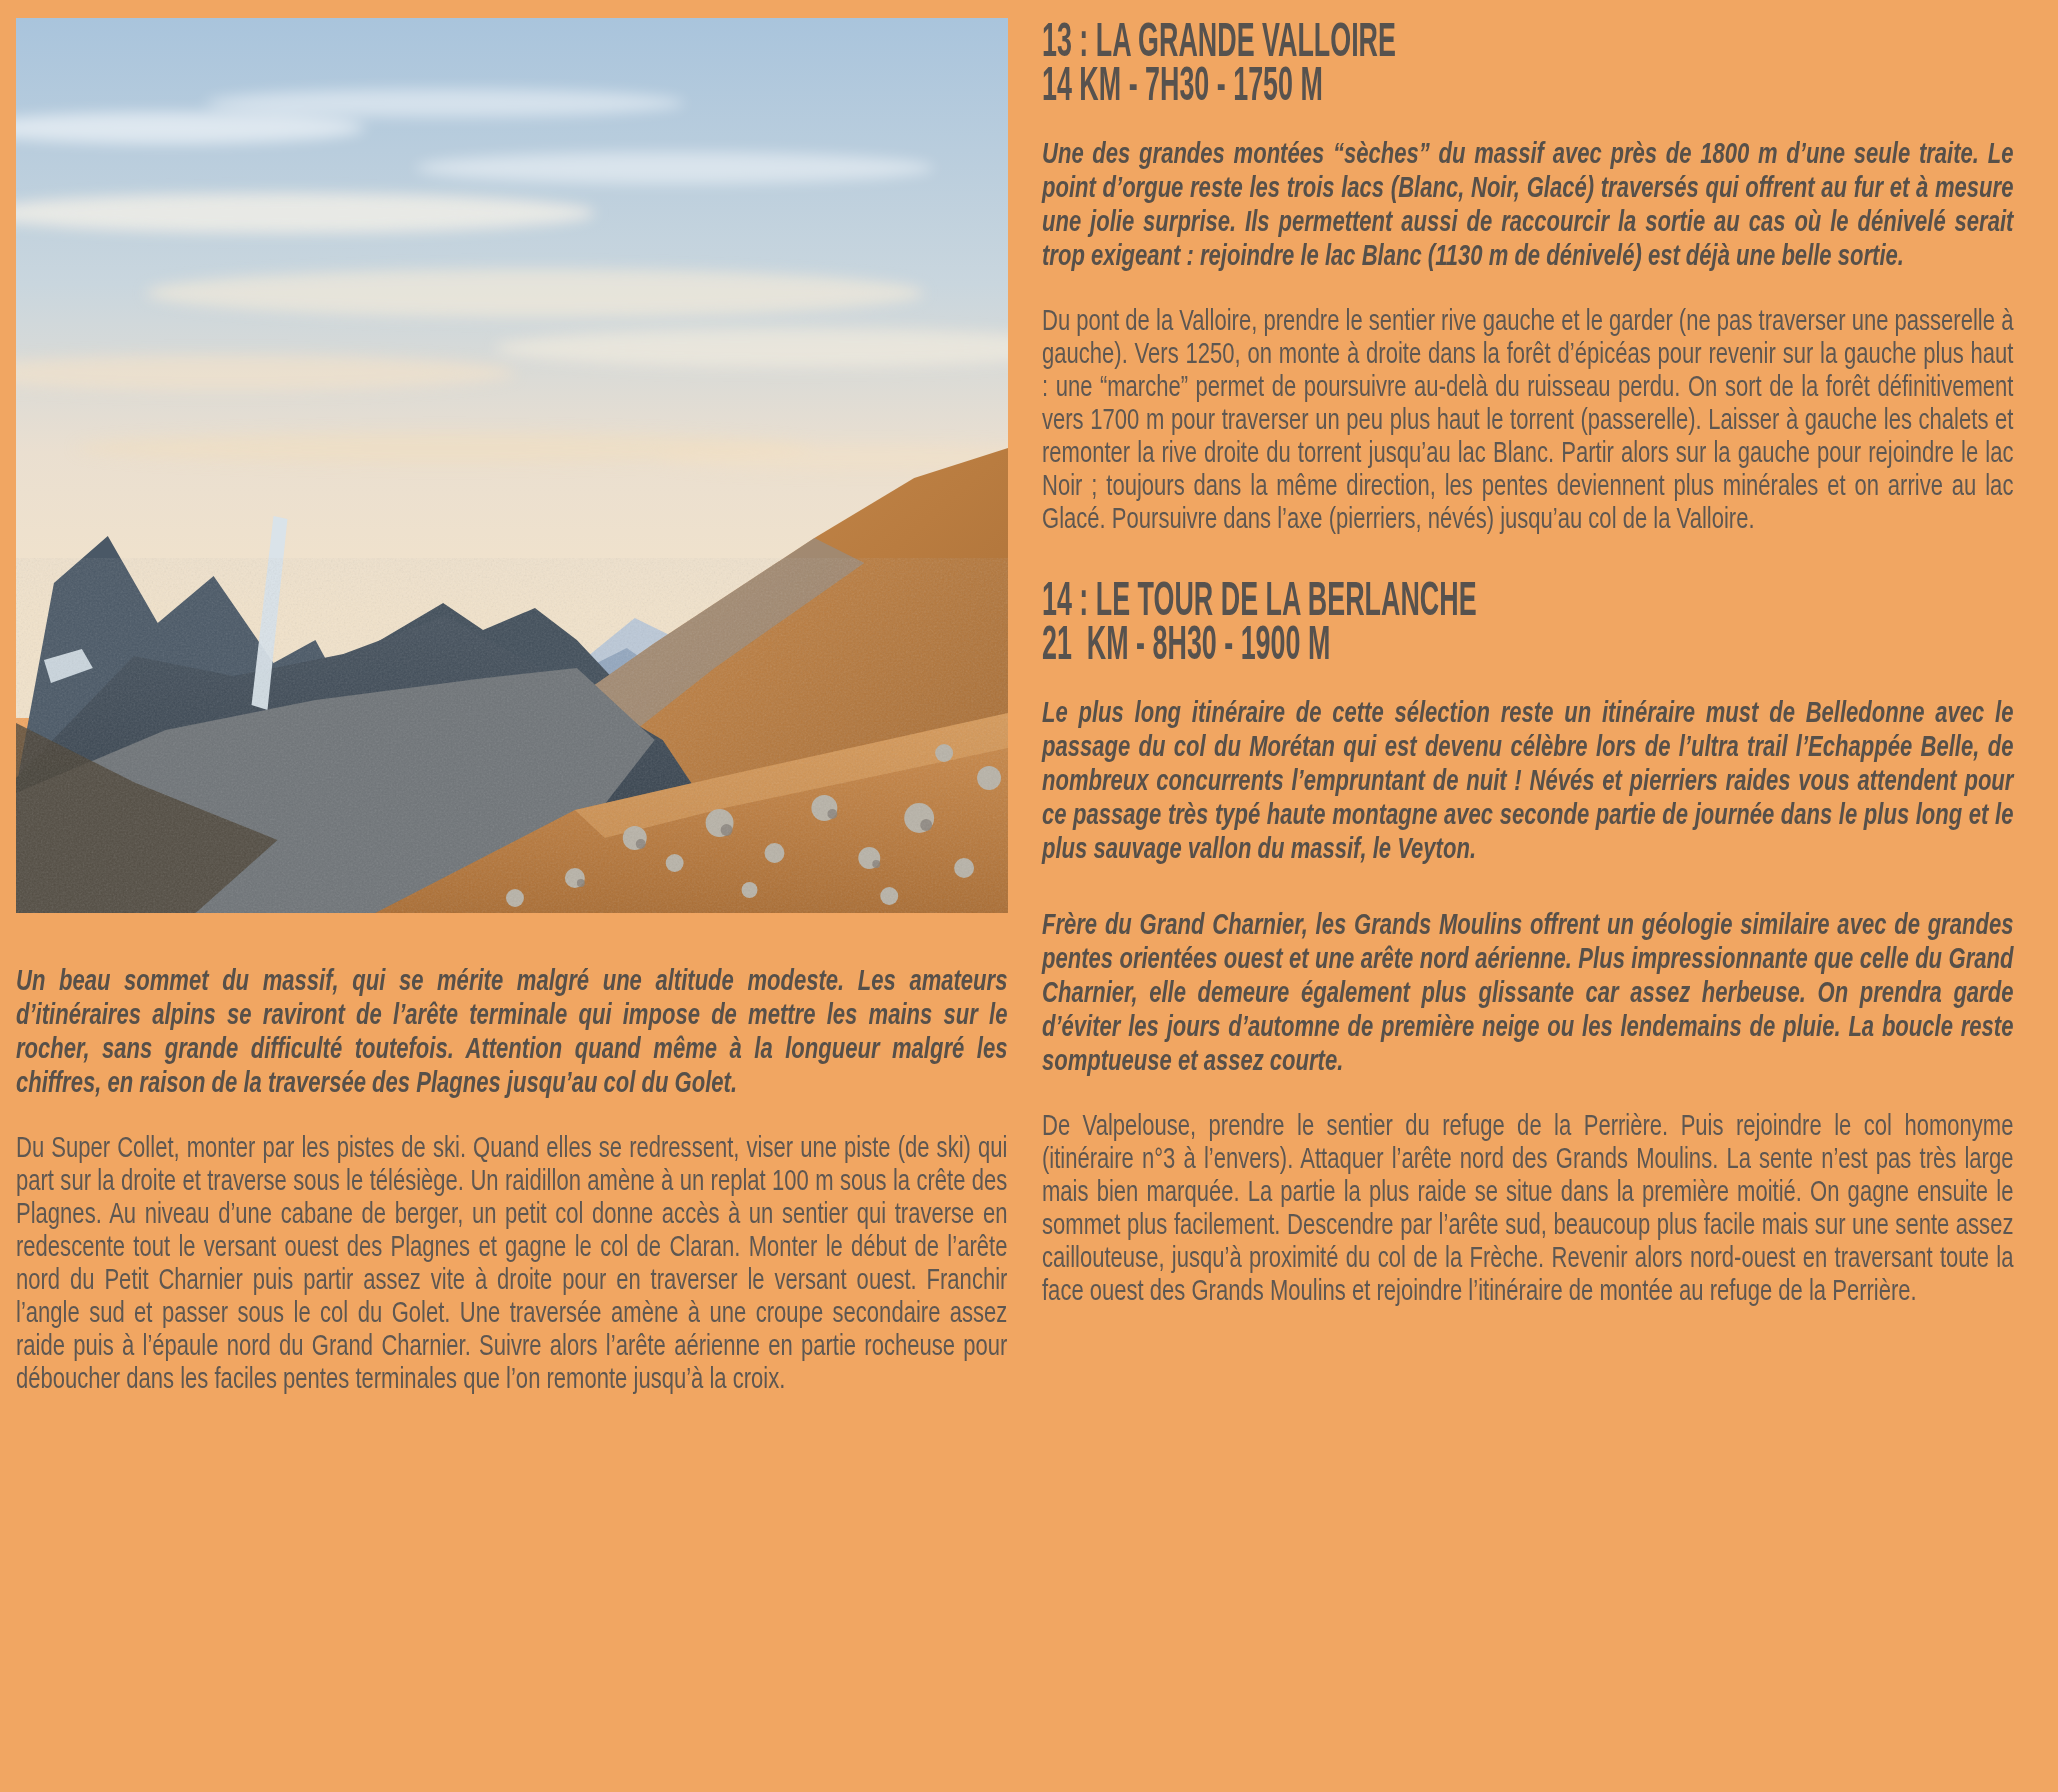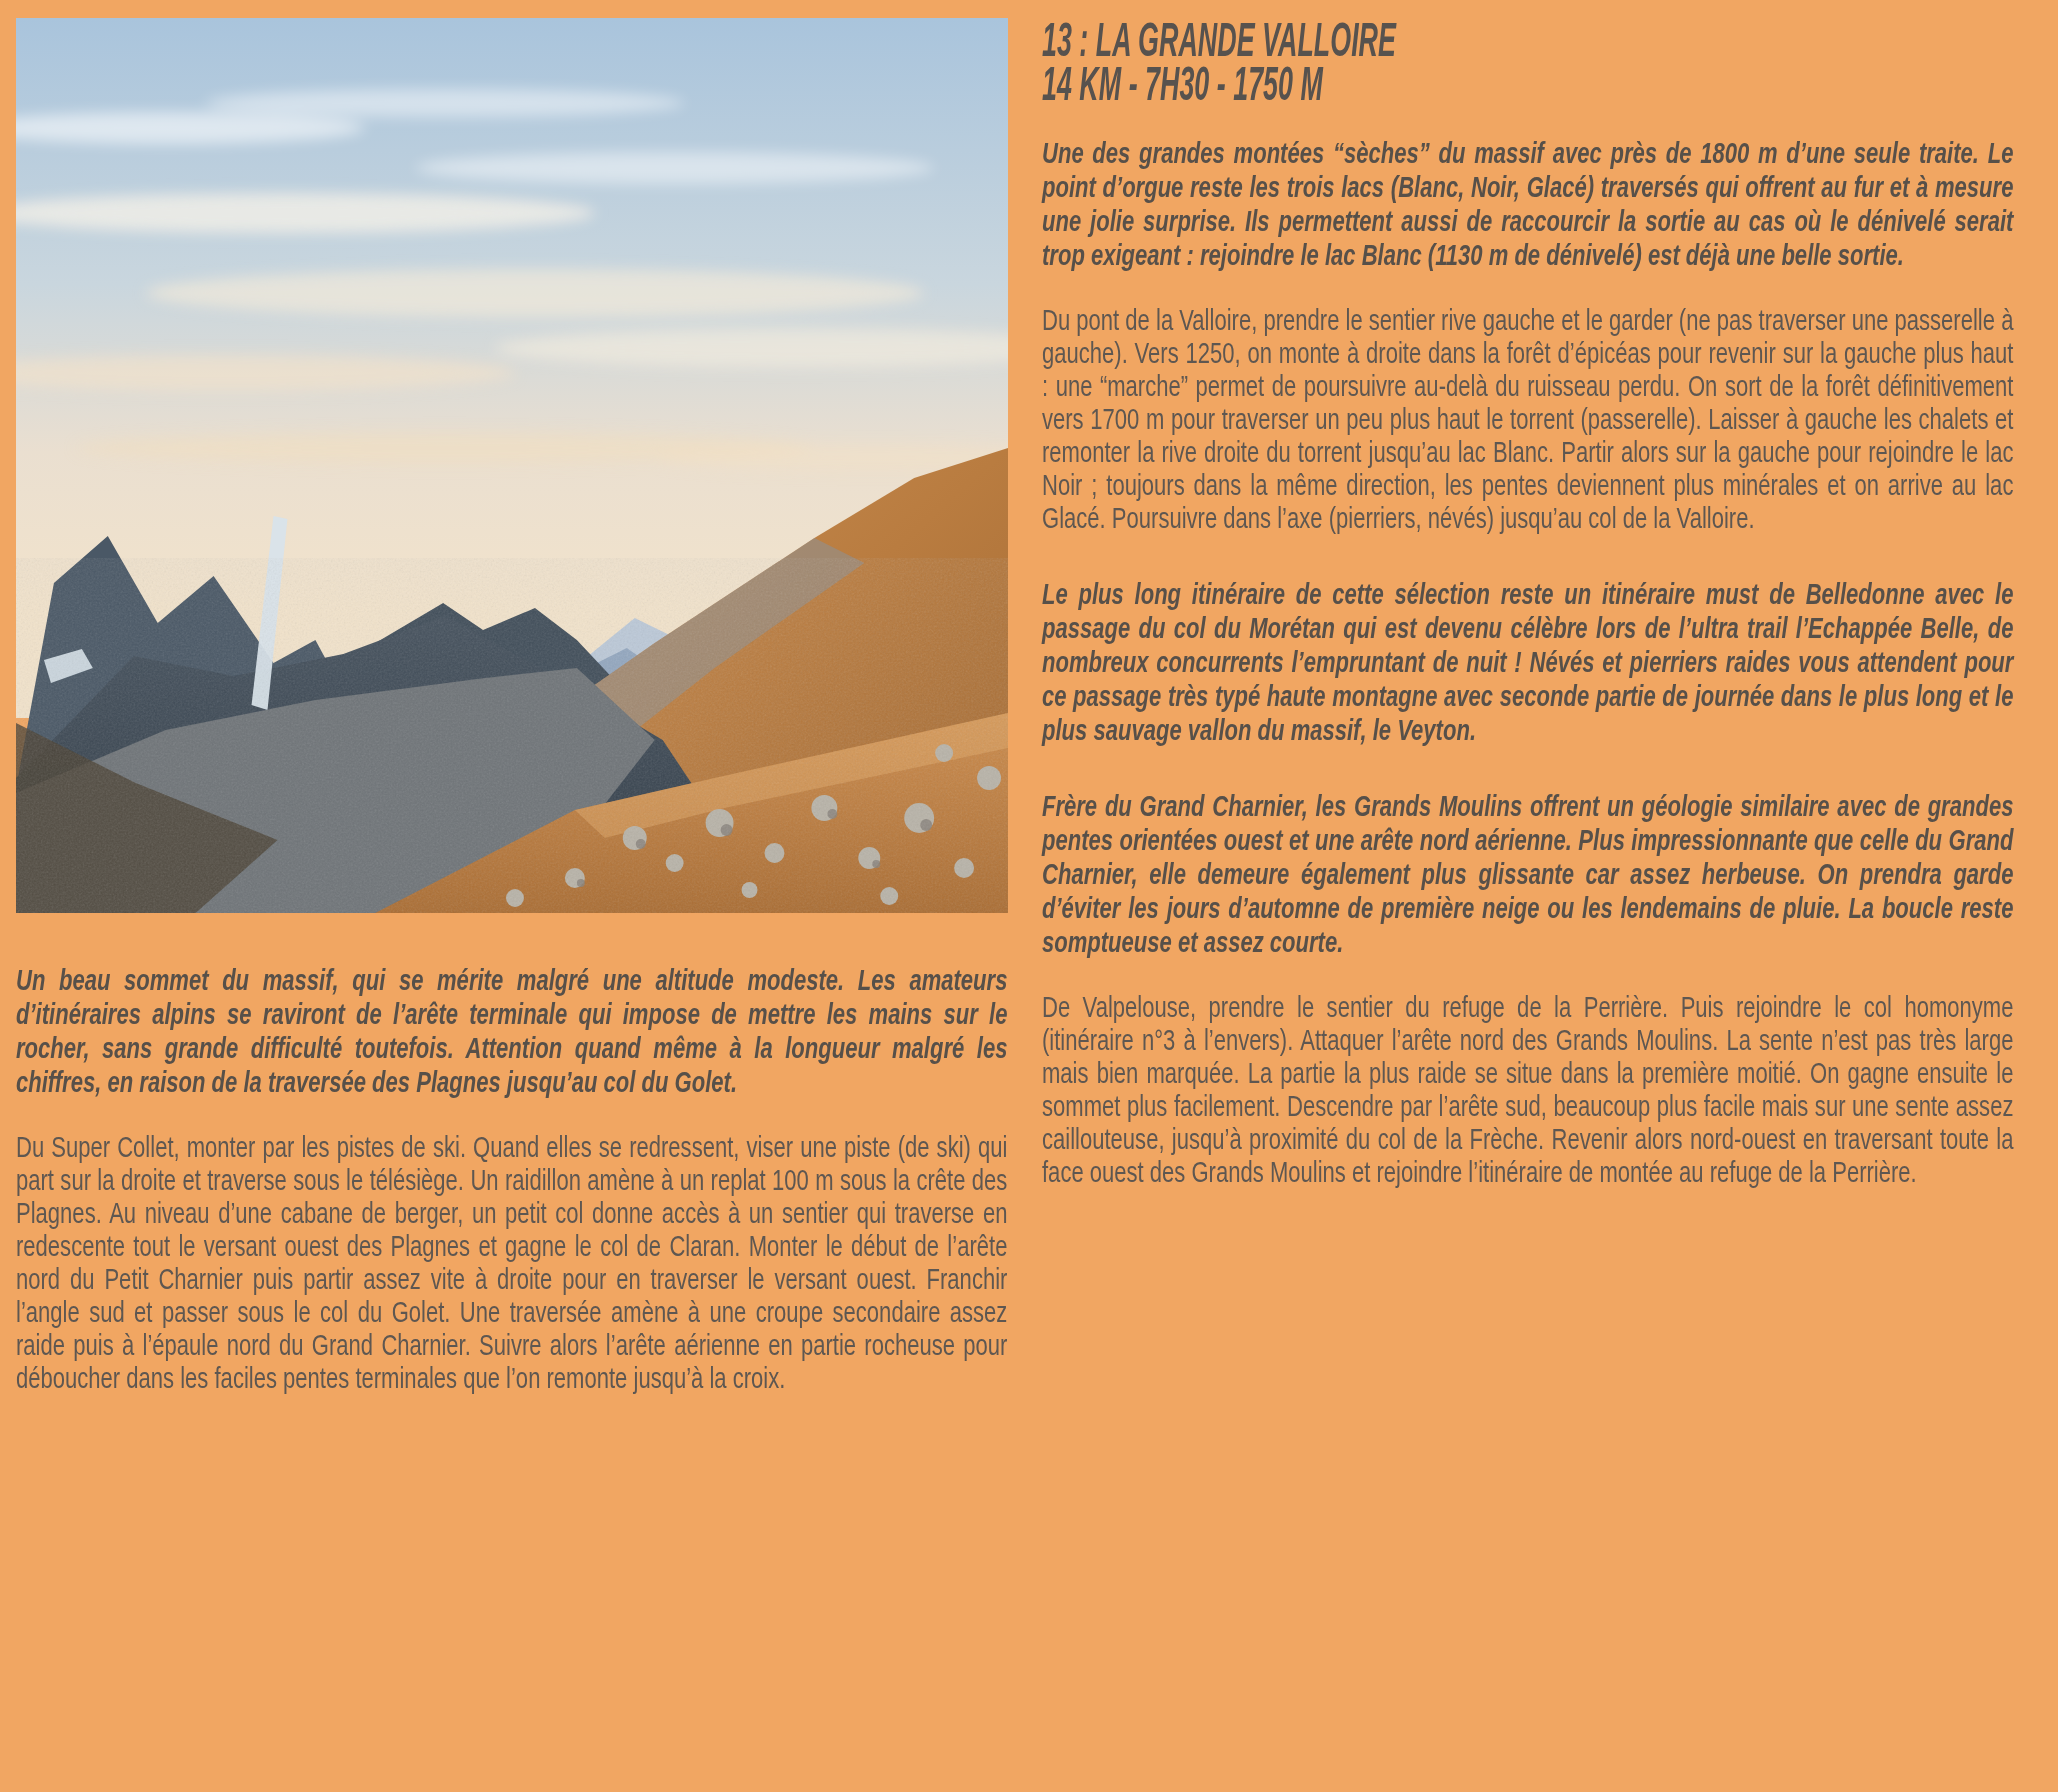--- a/index.html
+++ b/index.html
@@ -18,21 +18,21 @@
     column-gap:34px;
   }
   .col{min-width:0;}
   
   .photo{
     width:992px;height:895px;
     display:block;
     margin:0 0 50px 0;
   }
   
-  .route-head{margin:0 0 30px 0;font-style:italic;}
+  .route-head{margin:0 0 30px 0;}
   .hline{
     display:block;
     font-weight:800;
     font-size:48px;
     line-height:44px;
     letter-spacing:0px;
     color:#57524e;
     white-space:pre;
     transform:scaleX(0.56);
     transform-origin:0 50%;
@@ -177,20 +177,24 @@
     <section class="route">
       <h2 class="route-head">
         <span class="hline">13 : LA GRANDE VALLOIRE</span>
         <span class="hline">14 KM - 7H30 - 1750 M</span>
       </h2>
       <p class="para intro">Une des grandes montées “sèches” du massif avec près de 1800 m d’une seule traite. Le point d’orgue reste les trois lacs (Blanc, Noir, Glacé) traversés qui offrent au fur et à mesure une jolie surprise. Ils permettent aussi de raccourcir la sortie au cas où le dénivelé serait trop exigeant : rejoindre le lac Blanc (1130 m de dénivelé) est déjà une belle sortie.</p>
       <p class="para bodytext">Du pont de la Valloire, prendre le sentier rive gauche et le garder (ne pas traverser une passerelle à gauche). Vers 1250, on monte à droite dans la forêt d’épicéas pour revenir sur la gauche plus haut : une “marche” permet de poursuivre au-delà du ruisseau perdu. On sort de la forêt définitivement vers 1700 m pour traverser un peu plus haut le torrent (passerelle). Laisser à gauche les chalets et remonter la rive droite du torrent jusqu’au lac Blanc. Partir alors sur la gauche pour rejoindre le lac Noir ; toujours dans la même direction, les pentes deviennent plus minérales et on arrive au lac Glacé. Poursuivre dans l’axe (pierriers, névés) jusqu’au col de la Valloire.</p>
     </section>
 
     <section class="route">
+      <h2 class="route-head">
+        <span class="hline">14 : LE TOUR DE LA BERLANCHE</span>
+        <span class="hline">21  KM - 8H30 - 1900 M</span>
+      </h2>
       <p class="para intro bodytext">Le plus long itinéraire de cette sélection reste un itinéraire must de Belledonne avec le passage du col du Morétan qui est devenu célèbre lors de l’ultra trail l’Echappée Belle, de nombreux concurrents l’empruntant de nuit ! Névés et pierriers raides vous attendent pour ce passage très typé haute montagne avec seconde partie de journée dans le plus long et le plus sauvage vallon du massif, le Veyton.</p>
     </section>
 
     <section class="route">
       <p class="para intro">Frère du Grand Charnier, les Grands Moulins offrent un géologie similaire avec de grandes pentes orientées ouest et une arête nord aérienne. Plus impressionnante que celle du Grand Charnier, elle demeure également plus glissante car assez herbeuse. On prendra garde d’éviter les jours d’automne de première neige ou les lendemains de pluie. La boucle reste somptueuse et assez courte.</p>
       <p class="para bodytext">De Valpelouse, prendre le sentier du refuge de la Perrière. Puis rejoindre le col homonyme (itinéraire n°3 à l’envers). Attaquer l’arête nord des Grands Moulins. La sente n’est pas très large mais bien marquée. La partie la plus raide se situe dans la première moitié. On gagne ensuite le sommet plus facilement. Descendre par l’arête sud, beaucoup plus facile mais sur une sente assez caillouteuse, jusqu’à proximité du col de la Frèche. Revenir alors nord-ouest en traversant toute la face ouest des Grands Moulins et rejoindre l’itinéraire de montée au refuge de la Perrière.</p>
     </section>
   </div>
 </div>
 

